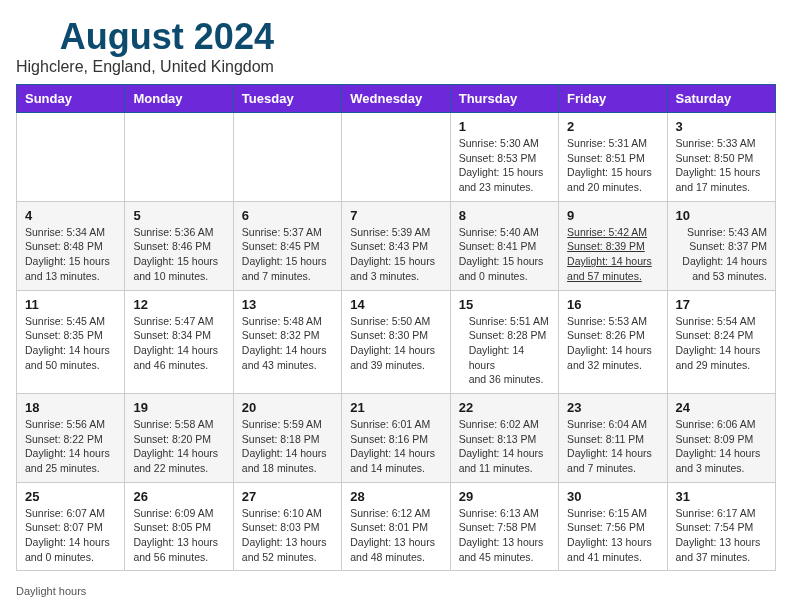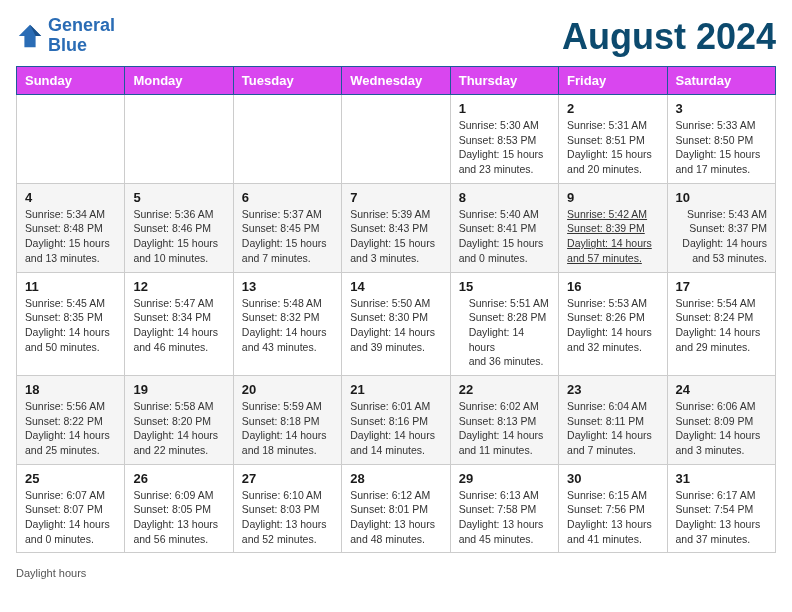--- a/index.html
+++ b/index.html
@@ -46,21 +46,21 @@
       font-size: 16px;
       color: #333;
       font-weight: normal;
     }
     .calendar {
       width: 100%;
       border-collapse: collapse;
       border: 1px solid #ccc;
     }
     .calendar th {
-      background: #d946ef;
+      background: #6d28d9;
       color: #fff;
       font-size: 13px;
       font-weight: bold;
       padding: 6px 8px;
       text-align: left;
       border: 1px solid #1e5a9a;
     }
     .calendar td {
       vertical-align: top;
       padding: 6px 8px;
@@ -93,32 +93,23 @@
       font-size: 11px;
       color: #555;
       margin-top: 14px;
       text-align: left;
     }
   </style>
 </head>
 <body>
 
 <div class="header">
-  <div class="logo">
-    <svg class="logo-icon" viewBox="0 0 40 40">
-      <polygon points="20,4 36,20 28,20 28,36 12,36 12,20 4,20" fill="#2a6cb5"></polygon>
-      <polygon points="20,4 36,20 28,20" fill="#1a4f8a"></polygon>
-    </svg>
-    <div class="logo-text">
-      <div><span>General</span></div>
-      <div><span style="color:#2a6cb5;">Blue</span></div>
-    </div>
-  </div>
   <div class="title-area">
     <div class="main-title">August 2024</div>
+    <div class="subtitle">Highclere, England, United Kingdom</div>
   </div>
 </div>
 
 <table class="calendar">
   <thead>
     <tr>
     <th>Sunday</th>
         <th>Monday</th>
         <th>Tuesday</th>
         <th>Wednesday</th>

